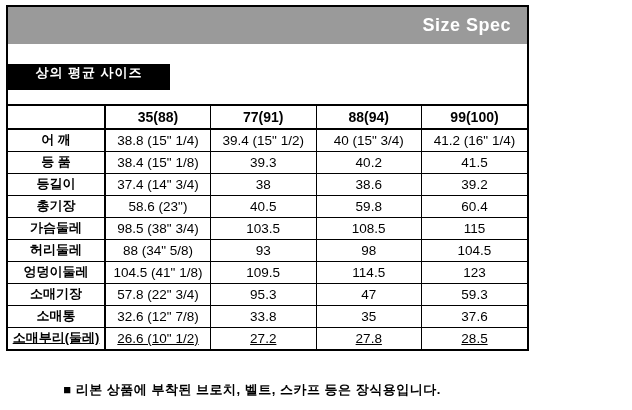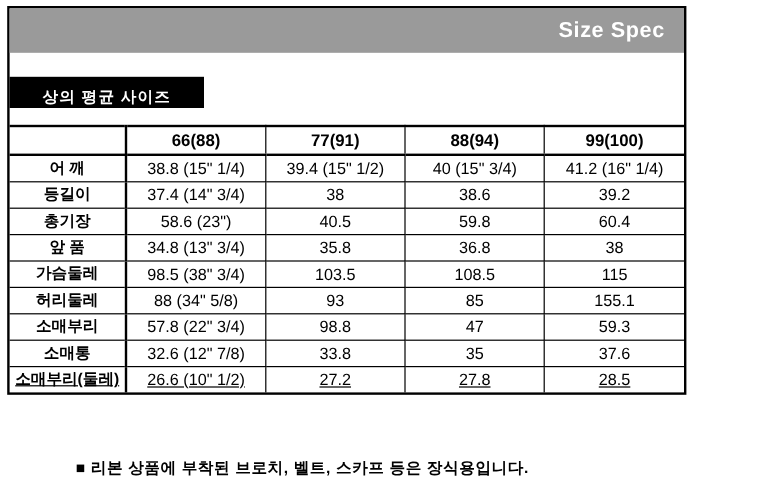--- a/index.html
+++ b/index.html
@@ -13,21 +13,21 @@
   html,body{background:#ffffff;}
   body{
     width:632px;height:410px;
     font-family:"Liberation Sans","DejaVu Sans",sans-serif;
     color:var(--text);
     position:relative;
   }
   .spec-box{
     position:absolute;
     left:6px;top:5px;
-    width:566px;
+    width:523px;
     border:2px solid var(--border);
     background:#ffffff;
   }
   .titlebar{
     height:37px;
     background:var(--header-bar);
     color:var(--inverse-text);
     display:flex;
     align-items:center;
     justify-content:flex-end;
@@ -36,21 +36,21 @@
     font-weight:bold;
     letter-spacing:0.5px;
   }
   .section-label{
     margin-top:20px;
     width:162px;
     height:26px;
     background:var(--label-bg);
     color:var(--inverse-text);
     display:flex;
-    align-items:flex-end;
+    align-items:flex-start;
     justify-content:center;
     font-size:13px;
     font-weight:bold;
     letter-spacing:1px;
   }
   table.size-table{
     margin-top:14px;
     width:100%;
     border-collapse:collapse;
     border-top:2px solid var(--border);
@@ -109,73 +109,80 @@
     <colgroup>
       <col class="labelcol">
         <col>
         <col>
         <col>
         <col>
     </colgroup>
     <thead>
       <tr>
           <th></th>
-          <th>66(88)</th>
+          <th>35(88)</th>
           <th>77(91)</th>
           <th>88(94)</th>
           <th>99(100)</th>
         </tr>
     </thead>
     <tbody>
         <tr>
           <td class="rowlabel">어 깨</td>
           <td>38.8 (15" 1/4)</td>
           <td>39.4 (15" 1/2)</td>
           <td>40 (15" 3/4)</td>
           <td>41.2 (16" 1/4)</td>
         </tr>
         <tr>
+          <td class="rowlabel">등 품</td>
+          <td>38.4 (15" 1/8)</td>
+          <td>39.3</td>
+          <td>40.2</td>
+          <td>41.5</td>
+        </tr>
+        <tr>
           <td class="rowlabel">등길이</td>
           <td>37.4 (14" 3/4)</td>
           <td>38</td>
           <td>38.6</td>
           <td>39.2</td>
         </tr>
         <tr>
           <td class="rowlabel">총기장</td>
           <td>58.6 (23")</td>
           <td>40.5</td>
           <td>59.8</td>
           <td>60.4</td>
         </tr>
         <tr>
-          <td class="rowlabel">앞 품</td>
-          <td>34.8 (13" 3/4)</td>
-          <td>35.8</td>
-          <td>36.8</td>
-          <td>38</td>
-        </tr>
-        <tr>
           <td class="rowlabel">가슴둘레</td>
           <td>98.5 (38" 3/4)</td>
           <td>103.5</td>
           <td>108.5</td>
           <td>115</td>
         </tr>
         <tr>
           <td class="rowlabel">허리둘레</td>
           <td>88 (34" 5/8)</td>
           <td>93</td>
-          <td>85</td>
-          <td>155.1</td>
-        </tr>
-        <tr>
-          <td class="rowlabel">소매부리</td>
+          <td>98</td>
+          <td>104.5</td>
+        </tr>
+        <tr>
+          <td class="rowlabel">엉덩이둘레</td>
+          <td>104.5 (41" 1/8)</td>
+          <td>109.5</td>
+          <td>114.5</td>
+          <td>123</td>
+        </tr>
+        <tr>
+          <td class="rowlabel">소매기장</td>
           <td>57.8 (22" 3/4)</td>
-          <td>98.8</td>
+          <td>95.3</td>
           <td>47</td>
           <td>59.3</td>
         </tr>
         <tr>
           <td class="rowlabel">소매통</td>
           <td>32.6 (12" 7/8)</td>
           <td>33.8</td>
           <td>35</td>
           <td>37.6</td>
         </tr>

